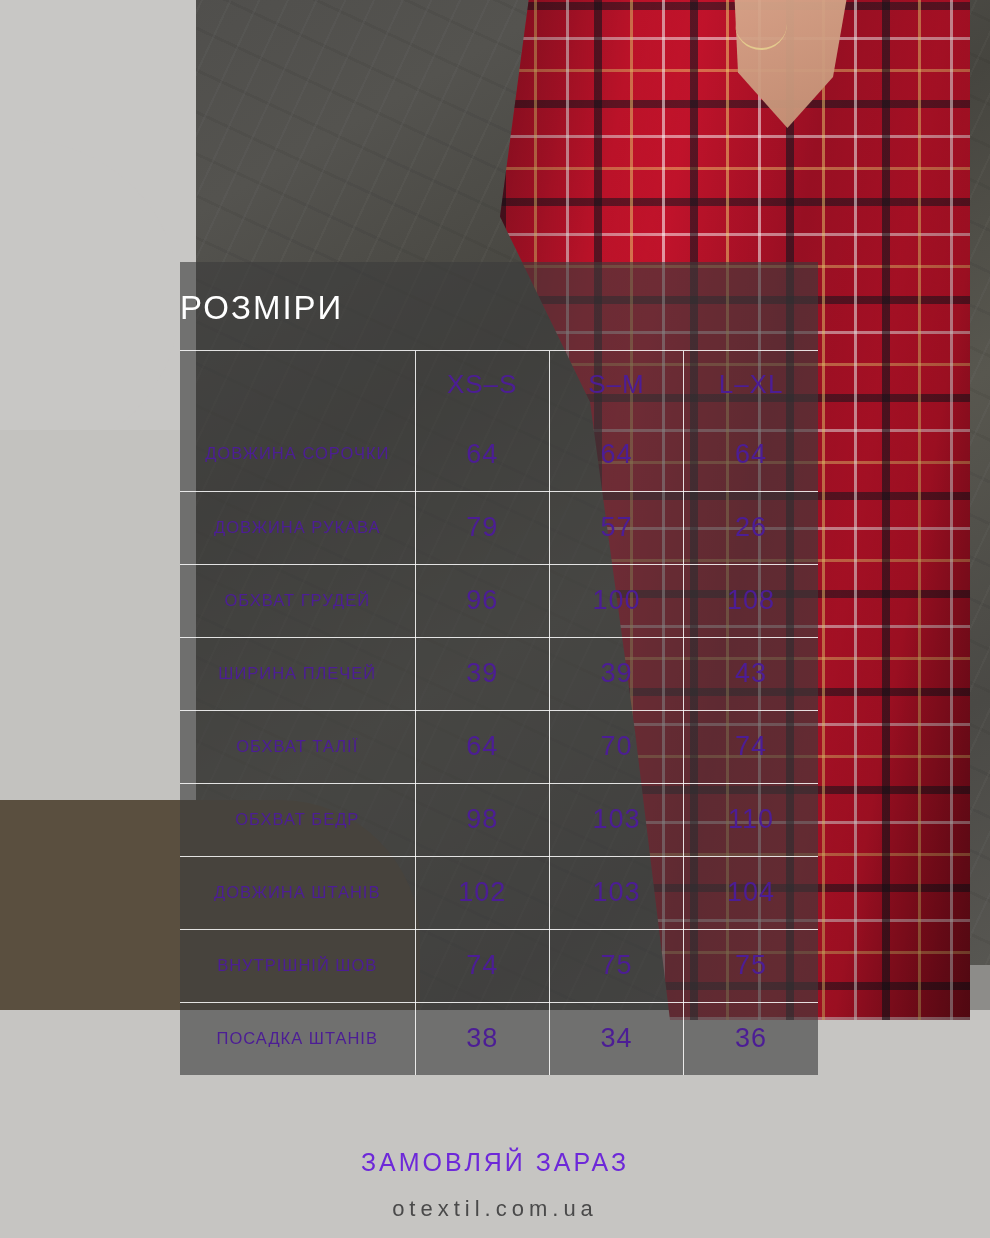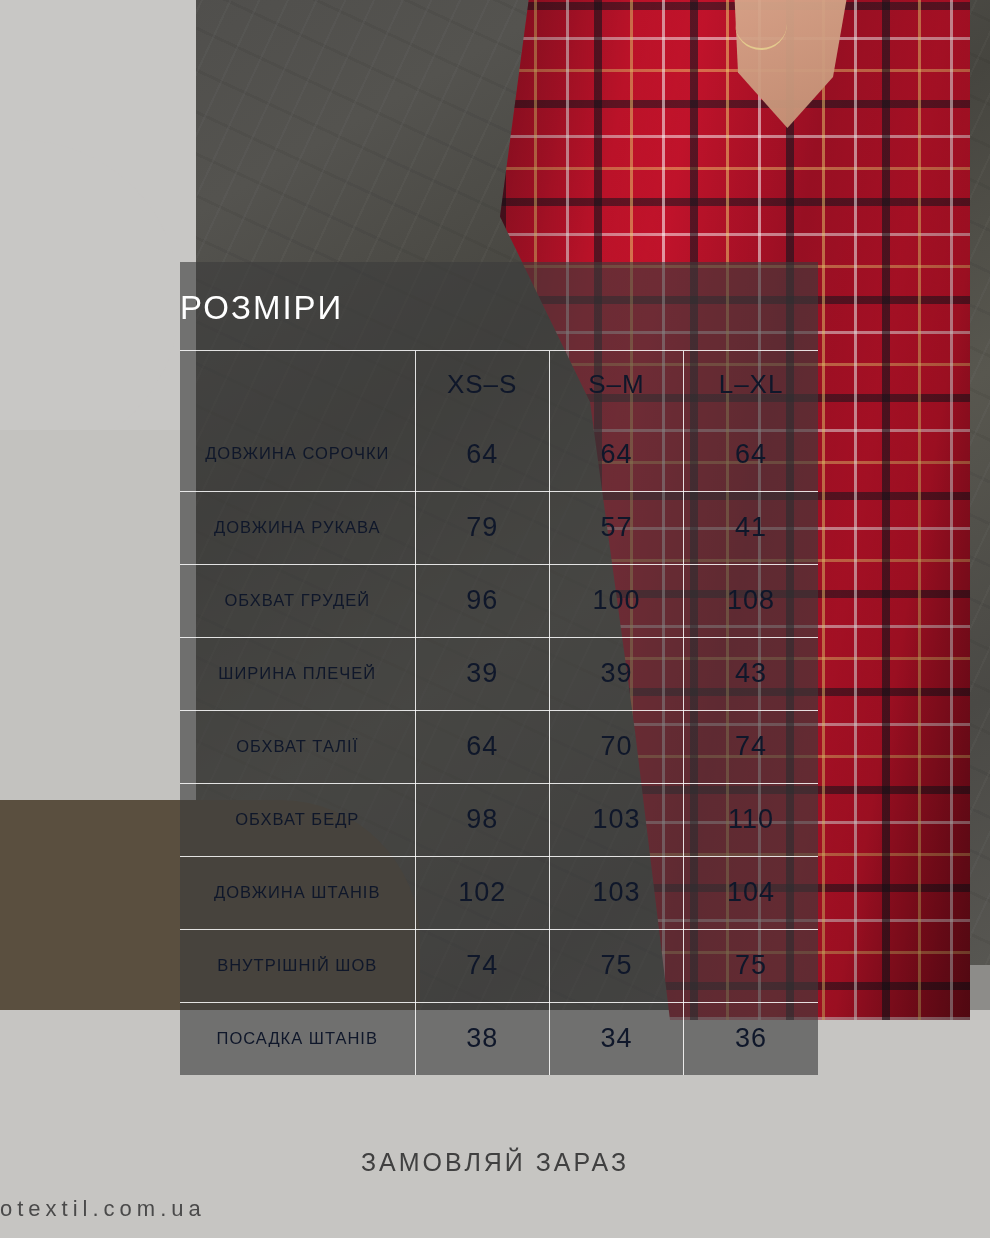--- a/index.html
+++ b/index.html
@@ -172,21 +172,21 @@
     width: 100%;
     border-collapse: collapse;
     table-layout: fixed;
   }
   table.size-table th,
   table.size-table td {
     border: 1px solid rgba(255,255,255,0.85);
     border-left: none;
     border-top: none;
     text-align: center;
-    color: #0f172a;
+    color: #4c1d95;
     font-weight: 400;
   }
   table.size-table tr > *:last-child { border-right: none; }
   table.size-table tr:last-child > * { border-bottom: none; }
 
   th.corner-cell { border-left: none; }
   col.label-col { width: 235px; }
 
   thead th {
     height: 65px;
@@ -206,30 +206,30 @@
   }
   tbody tr { height: 73px; }
 
   
   .cta {
     position: absolute;
     left: 0;
     right: 0;
     top: 1148px;
     text-align: center;
-    color: #404040;
+    color: #6d28d9;
     font-size: 25px;
     letter-spacing: 3px;
   }
   .site {
     position: absolute;
     left: 0;
     right: 0;
     top: 1196px;
-    text-align: left;
+    text-align: center;
     color: #4a4a4a;
     font-size: 22px;
     letter-spacing: 5px;
   }
 </style>
 </head>
 <body>
 
 <div class="page">
 
@@ -269,21 +269,21 @@
         <tr>
           <td class="row-label">ДОВЖИНА  СОРОЧКИ</td>
           <td class="row-value">64</td>
           <td class="row-value">64</td>
           <td class="row-value">64</td>
         </tr>
         <tr>
           <td class="row-label">ДОВЖИНА РУКАВА</td>
           <td class="row-value">79</td>
           <td class="row-value">57</td>
-          <td class="row-value">41</td>
+          <td class="row-value">26</td>
         </tr>
         <tr>
           <td class="row-label">ОБХВАТ ГРУДЕЙ</td>
           <td class="row-value">96</td>
           <td class="row-value">100</td>
           <td class="row-value">108</td>
         </tr>
         <tr>
           <td class="row-label">ШИРИНА ПЛЕЧЕЙ</td>
           <td class="row-value">39</td>

